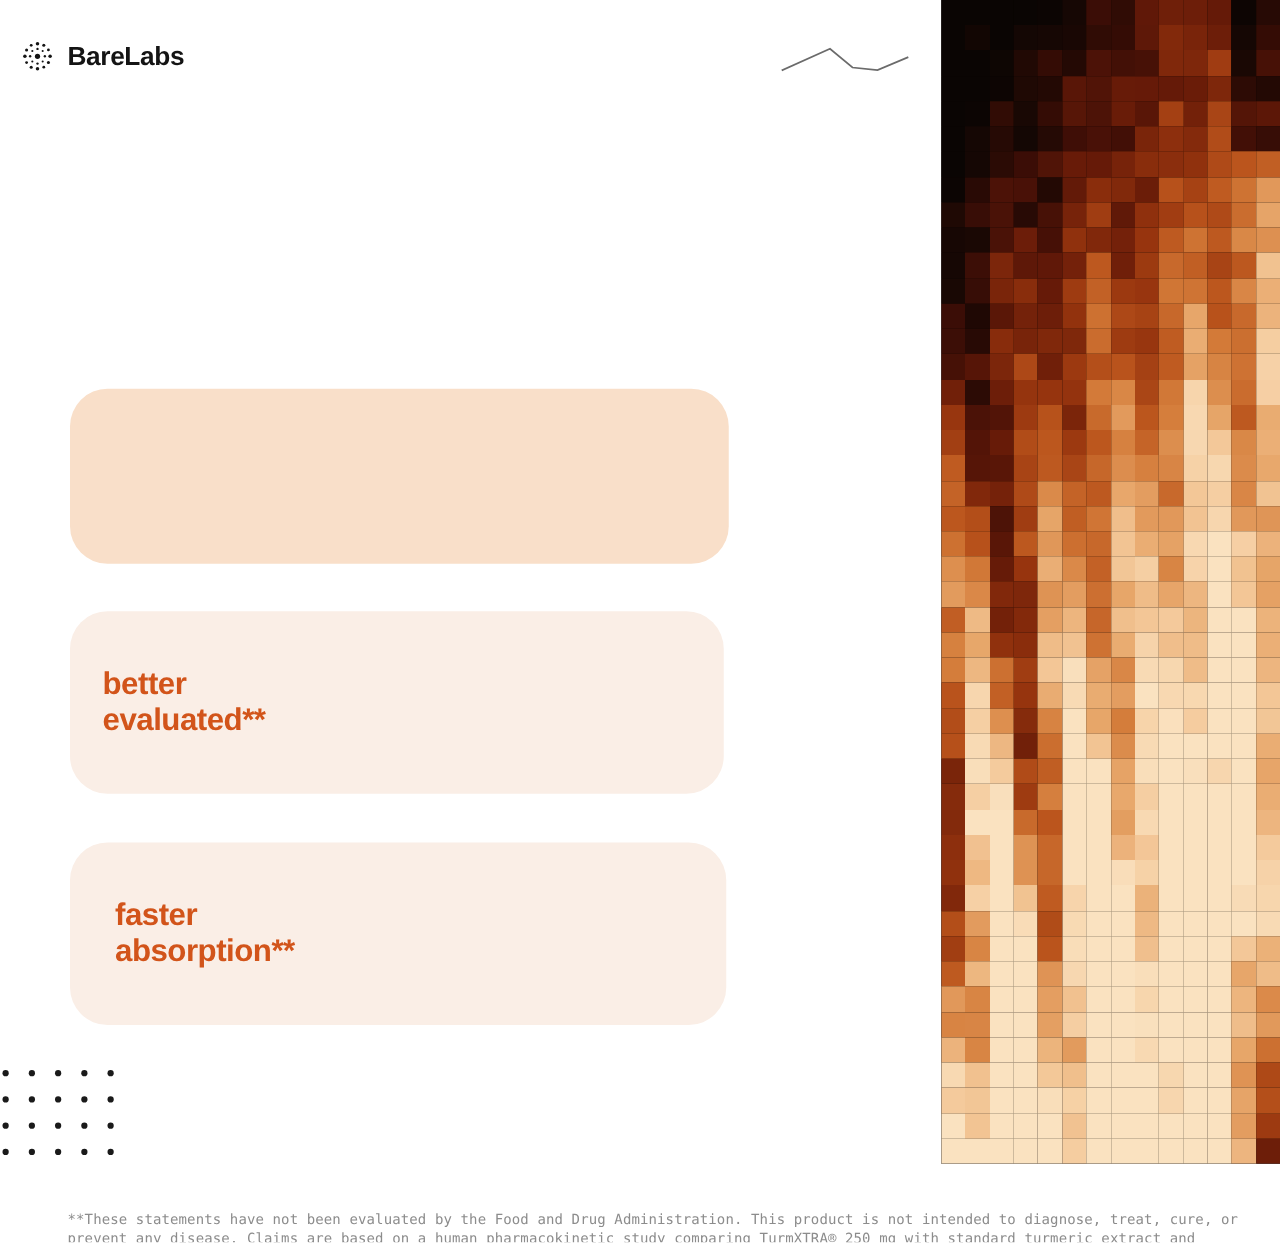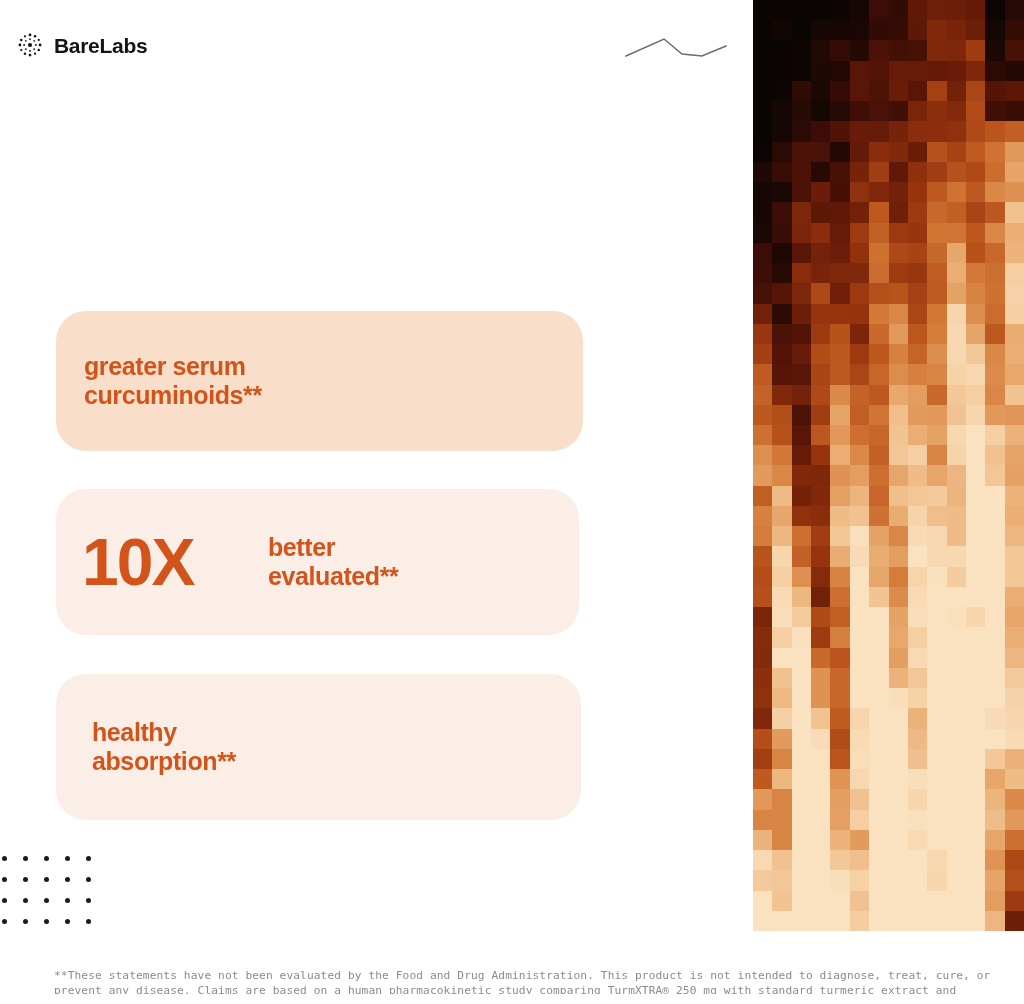--- a/index.html
+++ b/index.html
@@ -201,32 +201,29 @@
     </svg>
     <span class="brand-name">BareLabs</span>
   </div>
 
   <svg class="zigzag" viewBox="0 0 112 32">
     <polyline points="6,26 44,9 62,24 82,26 106,16" fill="none" stroke="#6b6b6b" stroke-width="1.4" stroke-linecap="square" stroke-linejoin="miter"></polyline>
   </svg>
 
 
   <div class="stat-card stat-card-1">
-    <span class="stat-label">greater serum
-curcuminoids**</span>
   </div>
 
   <div class="stat-card stat-card-2">
-    <span class="stat-multiplier">10X</span>
     <span class="stat-label">better
 evaluated**</span>
   </div>
 
   <div class="stat-card stat-card-3">
-    <span class="stat-label">healthy
+    <span class="stat-label">faster
 absorption**</span>
   </div>
 
   <div class="dot-grid" id="dot-grid">
       <div class="dot-grid-row">
         <span class="dot"></span>
         <span class="dot"></span>
         <span class="dot"></span>
         <span class="dot"></span>
         <span class="dot"></span>

